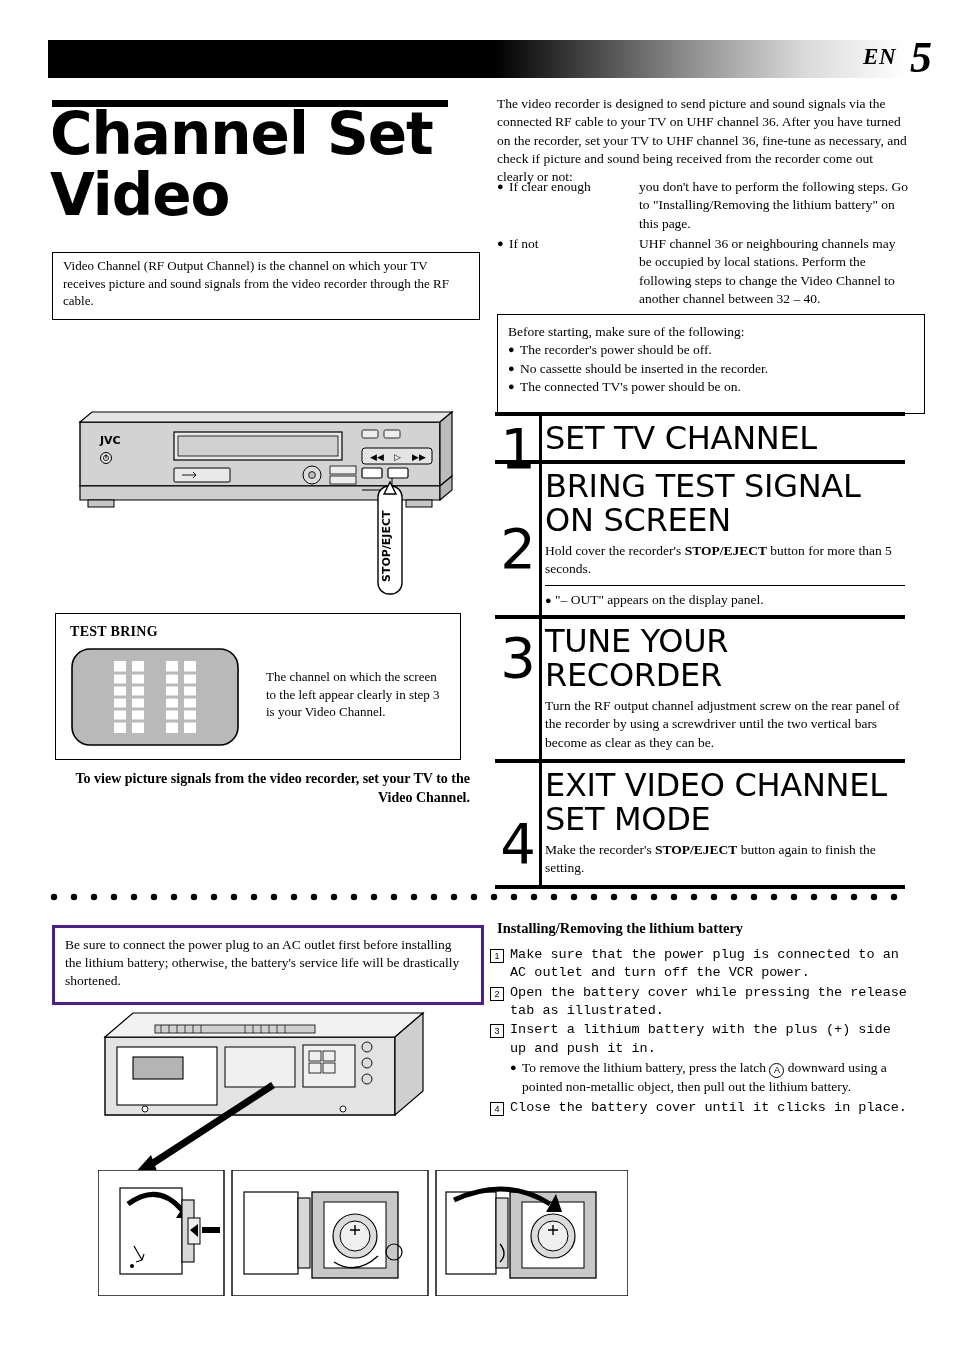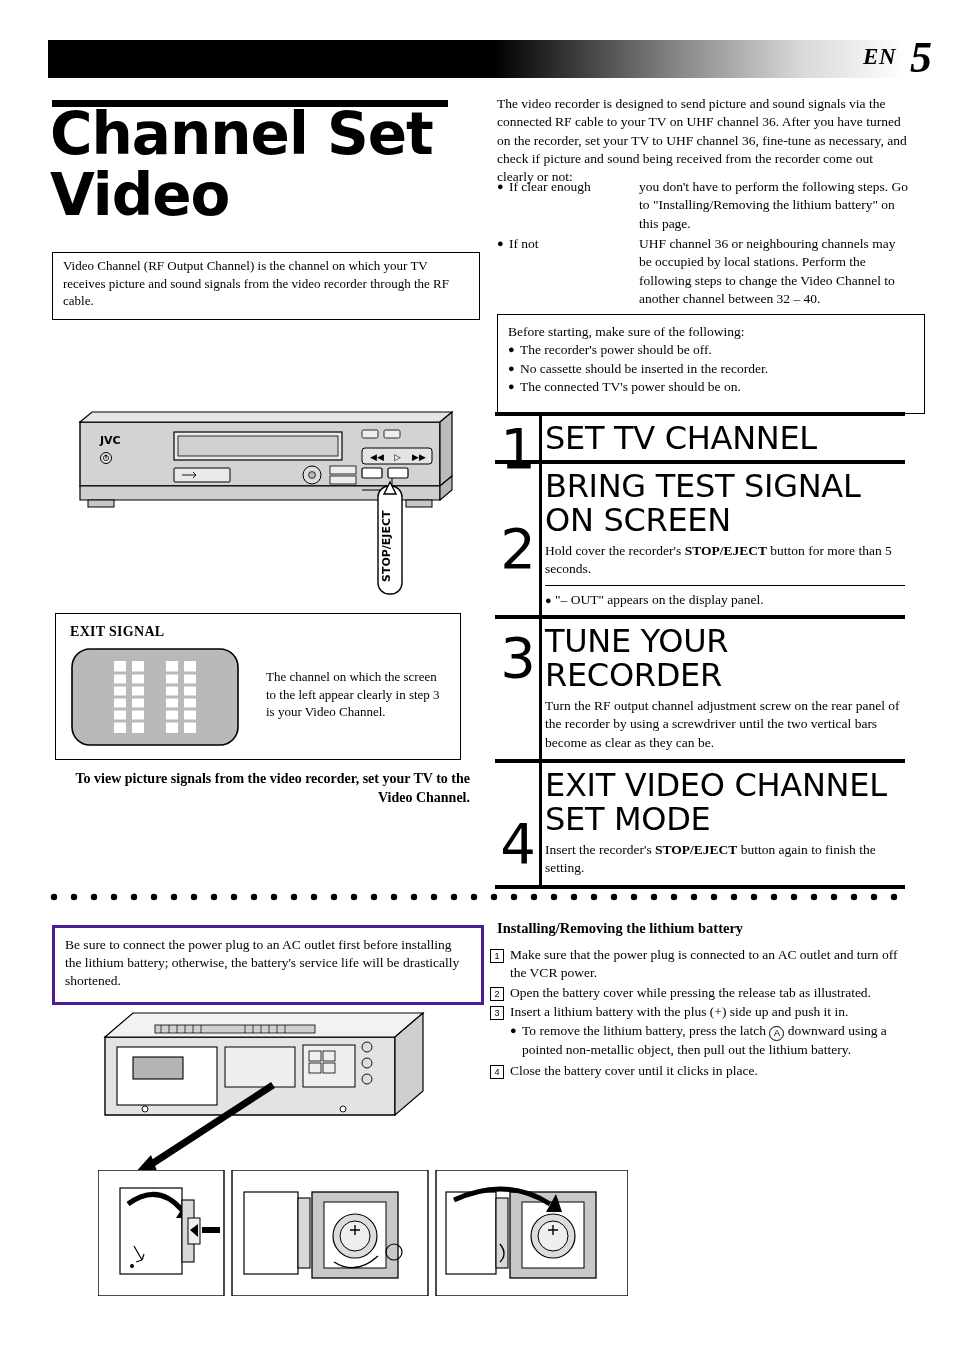--- a/index.html
+++ b/index.html
@@ -106,21 +106,21 @@
   }
   .lith-list{position:absolute;left:490px;top:946px;width:420px;font-size:13.5px;line-height:1.36;}
   .ll-row{display:flex;margin-bottom:1px;}
   .ll-num{
     width:20px;flex:none;
   }
   .numbox{
     display:inline-block;width:12px;height:12px;border:1px solid #000;
     font-size:9px;line-height:12px;text-align:center;font-family:"Liberation Sans",sans-serif;
   }
-  .ll-body{flex:1;}
+  .ll-body{flex:1;font-family:Liberation Mono, monospace;}
   .ll-sub{display:flex;margin-left:20px;}
   .ll-sub .m{width:12px;flex:none;font-size:11px;line-height:1.5;}
   .rear-vcr{position:absolute;left:95px;top:1005px;width:330px;height:130px;}
   .battery-panels{position:absolute;left:98px;top:1170px;width:530px;height:126px;}
   svg{display:block;}
 </style>
 </head>
 <body>
 
 <div class="header-bar"></div>
@@ -179,21 +179,21 @@
   <rect x="326" y="64" width="20" height="10" rx="1.5" fill="#fff" stroke="#000" stroke-width="1.2"></rect>
 
   <path d="M330,74 L330,86 L300,86" stroke="#000" stroke-width="1" fill="none"></path>
   <rect x="316" y="82" width="24" height="108" rx="11" fill="#fff" stroke="#000" stroke-width="1.4"></rect>
   <path d="M328,78 L322,90 L334,90 Z" fill="#fff" stroke="#000" stroke-width="1.4"></path>
   <text x="328" y="178" transform="rotate(-90 328,178)" font-family="DejaVu Sans, sans-serif" font-size="11" font-weight="bold">STOP/EJECT</text>
 </svg>
 </div>
 
 <div class="test-box">
-  <div class="test-box-title">EXIT SIGNAL</div>
+  <div class="test-box-title">TEST BRING</div>
   <div style="position:absolute;left:14px;top:33px;">
     <svg width="170" height="100" viewBox="0 0 170 100">
       <rect x="2" y="2" width="166" height="96" rx="18" fill="#b9b9b9" stroke="#000" stroke-width="1.6"></rect>
       <g fill="#ffffff">
         <rect x="44" y="14" width="12" height="72"></rect>
         <rect x="62" y="14" width="12" height="72"></rect>
         <rect x="96" y="14" width="12" height="72"></rect>
         <rect x="114" y="14" width="12" height="72"></rect>
       </g>
       <g stroke="#b9b9b9" stroke-width="3">
@@ -263,21 +263,21 @@
   <div class="step-row">
     <div class="step-num" style="top:6px">3</div>
     <div class="step-head">TUNE YOUR RECORDER</div>
     <div class="step-body">Turn the RF output channel adjustment screw on the rear panel of the recorder by using a screwdriver until the two vertical bars become as clear as they can be.</div>
   </div>
 
   <div class="step-rule"></div>
   <div class="step-row">
     <div class="step-num" style="top:48px">4</div>
     <div class="step-head">EXIT VIDEO CHANNEL SET MODE</div>
-    <div class="step-body"><span>Insert the recorder's </span><b>STOP/EJECT</b><span> button again to finish the setting.</span></div>
+    <div class="step-body"><span>Make the recorder's </span><b>STOP/EJECT</b><span> button again to finish the setting.</span></div>
   </div>
   <div class="step-rule"></div>
 </div>
 
 <div class="dots">
 <svg width="856" height="10" viewBox="0 0 856 10">
   <g fill="#000">
     <circle cx="4" cy="5" r="3.2"></circle>
         <circle cx="24" cy="5" r="3.2"></circle>
         <circle cx="44" cy="5" r="3.2"></circle>

